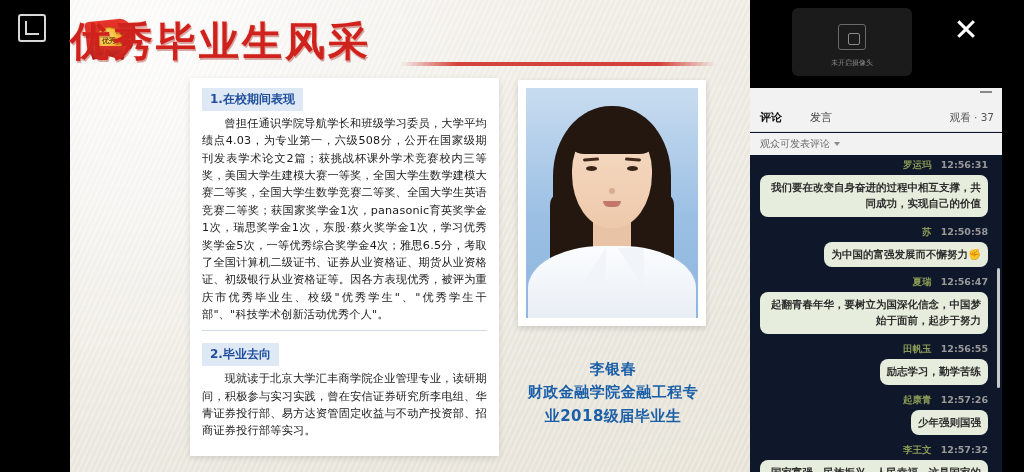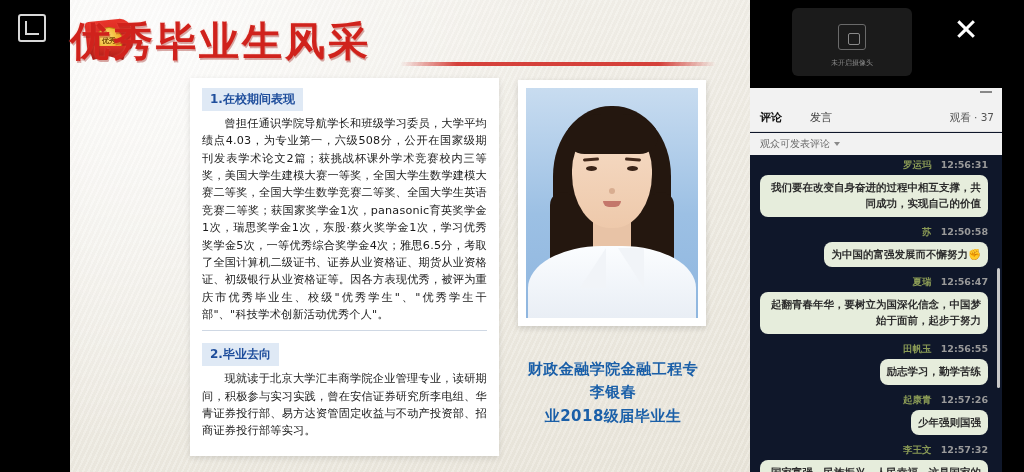--- a/index.html
+++ b/index.html
@@ -427,22 +427,22 @@
         <div class="ph-eye r"></div>
         <div class="ph-nose"></div>
         <div class="ph-mouth"></div>
         <div class="ph-shirt"></div>
         <div class="ph-collar-l"></div>
         <div class="ph-collar-r"></div>
       </div>
     </div>
 
     <div class="caption">
+      <div>李银春</div>
       <div>财政金融学院金融工程专</div>
-      <div>李银春</div>
       <div>业2018级届毕业生</div>
     </div>
   </div>
 
   <div class="video-box">
     <div class="video-inner"></div>
     <div class="video-label">未开启摄像头</div>
   </div>
 
   <div class="chat-panel">

